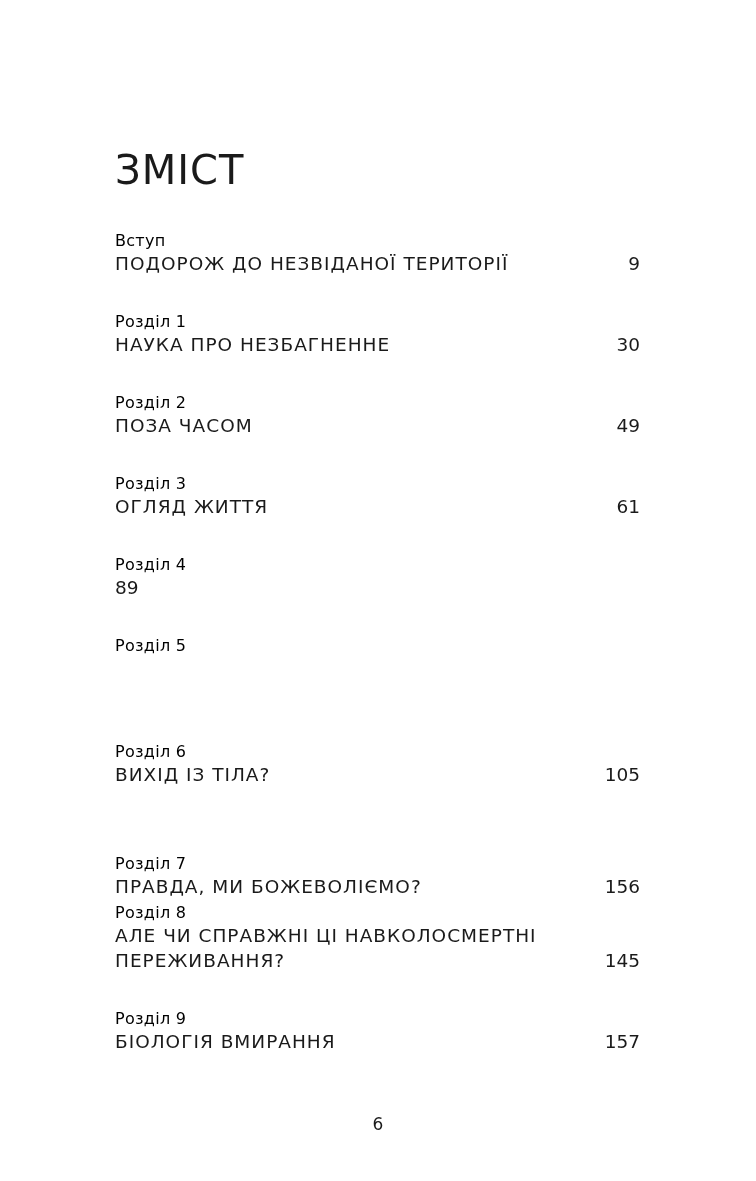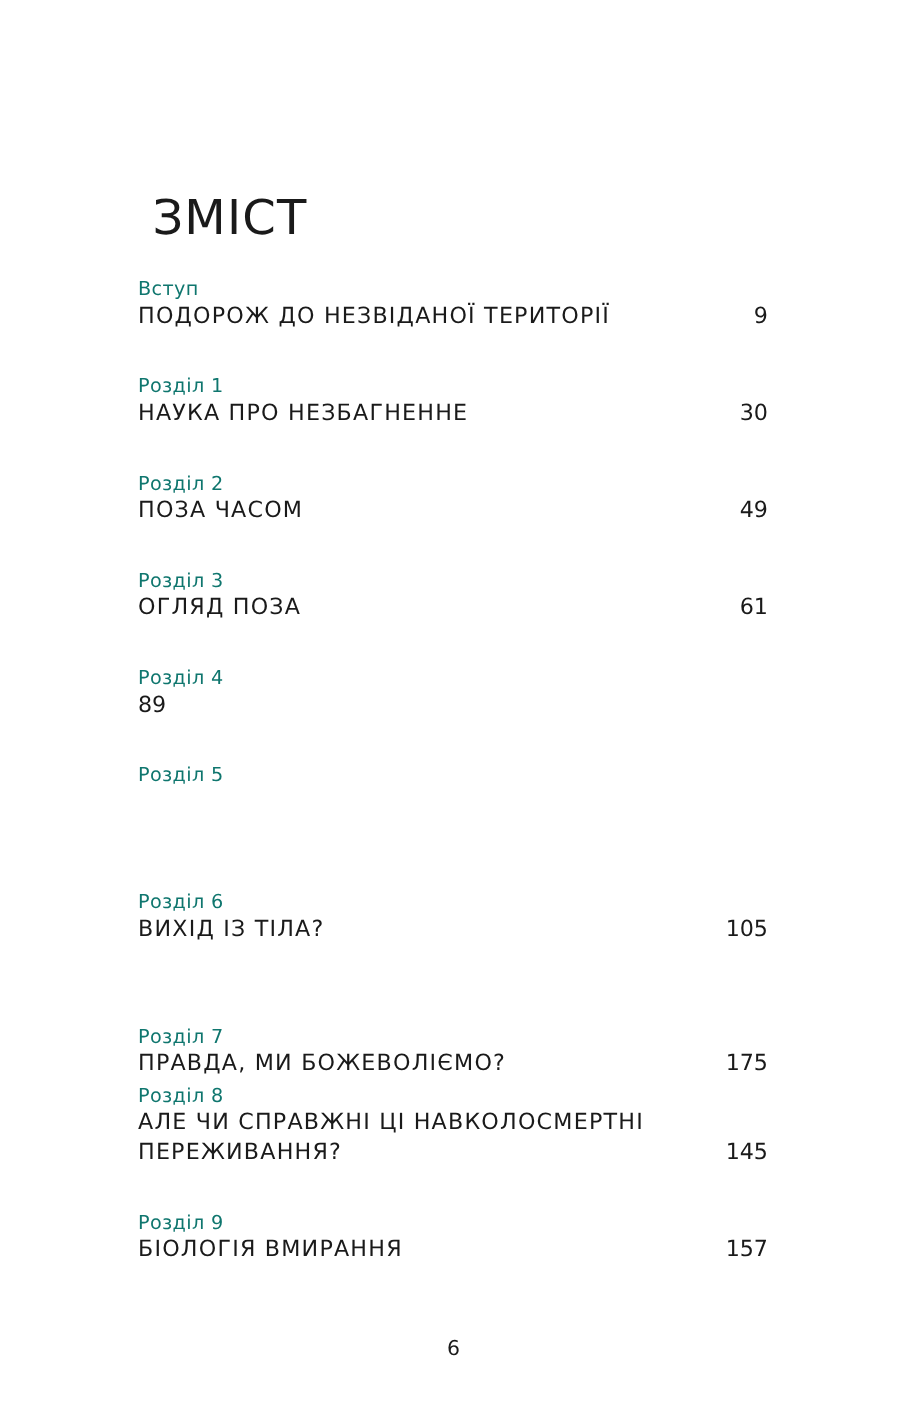--- a/index.html
+++ b/index.html
@@ -2,26 +2,26 @@
 <html><head>
   <meta charset="utf-8">
   <style>
     html, body { margin: 0; padding: 0; background: #ffffff; }
     body {
       width: 756px; height: 1181px; position: relative; overflow: hidden;
       font-family: "DejaVu Sans", sans-serif; color: #1a1a1a;
     }
     .title {
       position: absolute; left: 115px; top: 146px;
-      font-size: 40px; font-weight: normal; letter-spacing: 1px; margin: 12px; line-height: 48px;
+      font-size: 40px; font-weight: normal; letter-spacing: 1px; margin: 0; line-height: 48px;
     }
     .toc { position: absolute; left: 115px; top: 0; width: 525px; }
     .entry { position: absolute; left: 0; width: 525px; }
     .label {
-      font-size: 16px; line-height: 20px; letter-spacing: 0.3px; color: #0f766e;
+      font-size: 16px; line-height: 20px; letter-spacing: 0.3px; color: #000000;
     }
     .row { display: flex; justify-content: space-between; align-items: flex-end; margin-top: 0; }
     .chapter-title {
       font-size: 18.5px; line-height: 25px; letter-spacing: 1px; white-space: pre-line; max-width: 450px;
     }
     .page-num { font-size: 18.5px; line-height: 25px; text-align: right; }
     .folio {
       position: absolute; top: 1114px; left: 0; width: 756px; text-align: center;
       font-size: 17px;
     }
@@ -49,21 +49,21 @@
   <div class="entry" style="top:393px">
     <div class="label">Розділ 2</div>
     <div class="row">
       <span class="chapter-title">ПОЗА ЧАСОМ</span>
       <span class="page-num">49</span>
     </div>
   </div>
   <div class="entry" style="top:474px">
     <div class="label">Розділ 3</div>
     <div class="row">
-      <span class="chapter-title">ОГЛЯД ПОЗА</span>
+      <span class="chapter-title">ОГЛЯД ЖИТТЯ</span>
       <span class="page-num">61</span>
     </div>
   </div>
   <div class="entry" style="top:555px">
     <div class="label">Розділ 4</div>
     <div class="row">
       <span class="page-num">89</span>
     </div>
   </div>
   <div class="entry" style="top:636px">
@@ -73,21 +73,21 @@
     <div class="label">Розділ 6</div>
     <div class="row">
       <span class="chapter-title">ВИХІД ІЗ ТІЛА?</span>
       <span class="page-num">105</span>
     </div>
   </div>
   <div class="entry" style="top:854px">
     <div class="label">Розділ 7</div>
     <div class="row">
       <span class="chapter-title">ПРАВДА, МИ БОЖЕВОЛІЄМО?</span>
-      <span class="page-num">175</span>
+      <span class="page-num">156</span>
     </div>
   </div>
   <div class="entry" style="top:903px">
     <div class="label">Розділ 8</div>
     <div class="row">
       <span class="chapter-title">АЛЕ ЧИ СПРАВЖНІ ЦІ НАВКОЛОСМЕРТНІ
 ПЕРЕЖИВАННЯ?</span>
       <span class="page-num">145</span>
     </div>
   </div>

